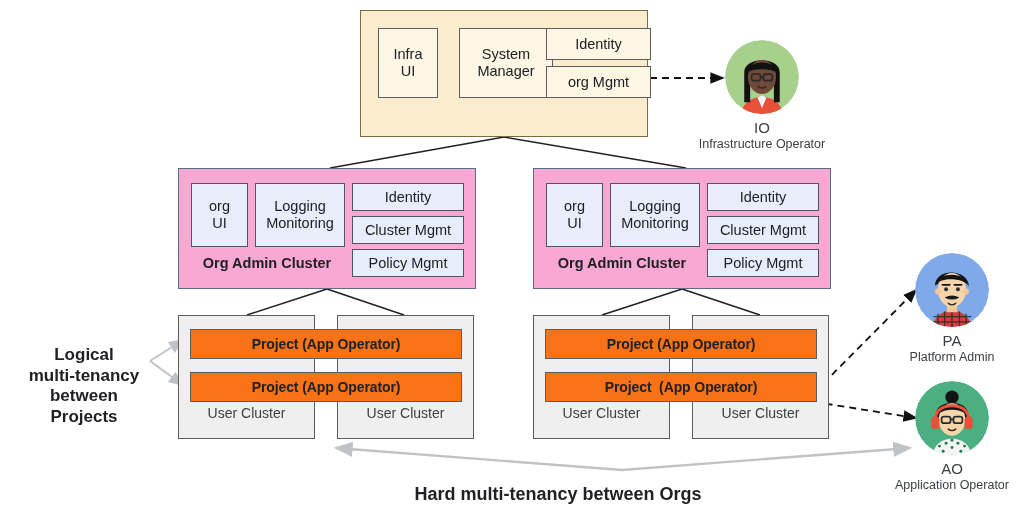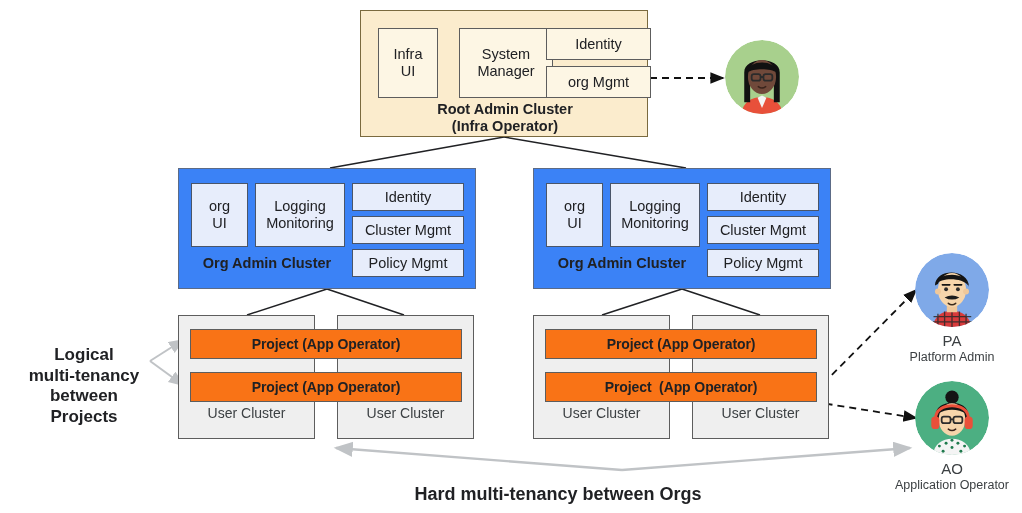--- a/index.html
+++ b/index.html
@@ -35,21 +35,21 @@
     background: #fbeccd;
     border: 1.6px solid #7a6a3f;
   }
   .cluster-root .subbox {
     background: #fdf6e4;
     border: 1.6px solid #5d5d5d;
   }
 
   
   .cluster-org {
-    background: #3b82f6;
+    background: #f9a8d4;
     border: 1.6px solid #5c6b86;
   }
   .cluster-org .subbox {
     background: #e7edfb;
     border: 1.6px solid #4a5568;
   }
 
   
   .cluster-user {
     background: #efefef;
@@ -210,22 +210,20 @@
     <div class="subbox" style="left:84px; top:17px; width:94px; height:70px;margin-left:14px;">
       <span class="subbox-label">System
 Manager</span>
     </div>
     <div class="subbox" style="left:185px; top:17px; width:105px; height:32px;">
       <span class="subbox-label">Identity</span>
     </div>
     <div class="subbox" style="left:185px; top:55px; width:105px; height:32px;text-align:center;">
       <span class="subbox-label">org Mgmt</span>
     </div>
-    <div class="cluster-title" style="left:0; top:90px; width:288px;">Root Admin Cluster
-(Infra Operator)</div>
   </div>
 
   <div class="node cluster-org" style="left:178px; top:168px; width:298px; height:121px;">
     <div class="subbox" style="left:12px; top:14px; width:57px; height:64px;">
       <span class="subbox-label">org
 UI</span>
     </div>
     <div class="subbox" style="left:76px; top:14px; width:90px; height:64px;">
       <span class="subbox-label">Logging
 Monitoring</span>
@@ -314,20 +312,22 @@
 
         <g fill="none" stroke="#2b2b2b" stroke-width="2.4">
           <rect x="36" y="46" width="12" height="9" rx="3"></rect>
           <rect x="52" y="46" width="12" height="9" rx="3"></rect>
           <path d="M48,50 L52,50"></path>
         </g>
 
         <path d="M45,63 Q50,67 55,63" stroke="#3a241c" stroke-width="2" fill="none" stroke-linecap="round"></path>
       </svg>
     </div>
+    <div class="pname">IO</div>
+    <div class="prole">Infrastructure Operator</div>
   </div>
 
   <div class="persona" style="left:877px; top:253px;">
     <div class="avatar">
       <svg viewBox="0 0 100 100" width="74" height="74">
         <circle cx="50" cy="50" r="50" fill="#7fa9e8"></circle>
 
         <path d="M24,100 C26,85 37,78 50,78 C63,78 74,85 76,100 Z" fill="#d93b3b"></path>
         <g stroke="#2b2b2b" stroke-width="1.8" opacity="0.85">
           <path d="M31,82 L31,100"></path>

